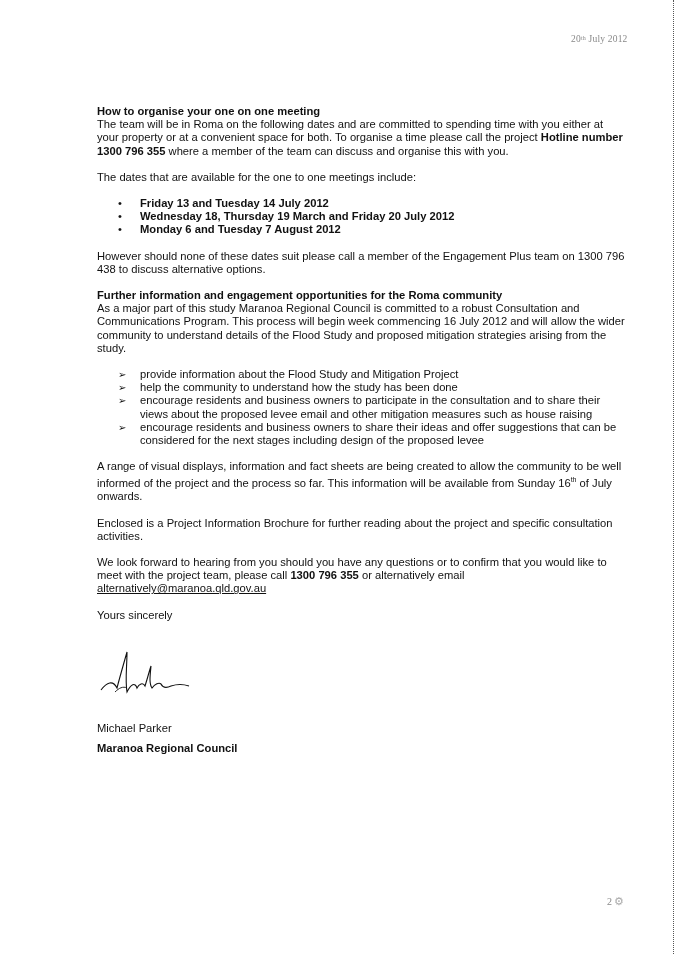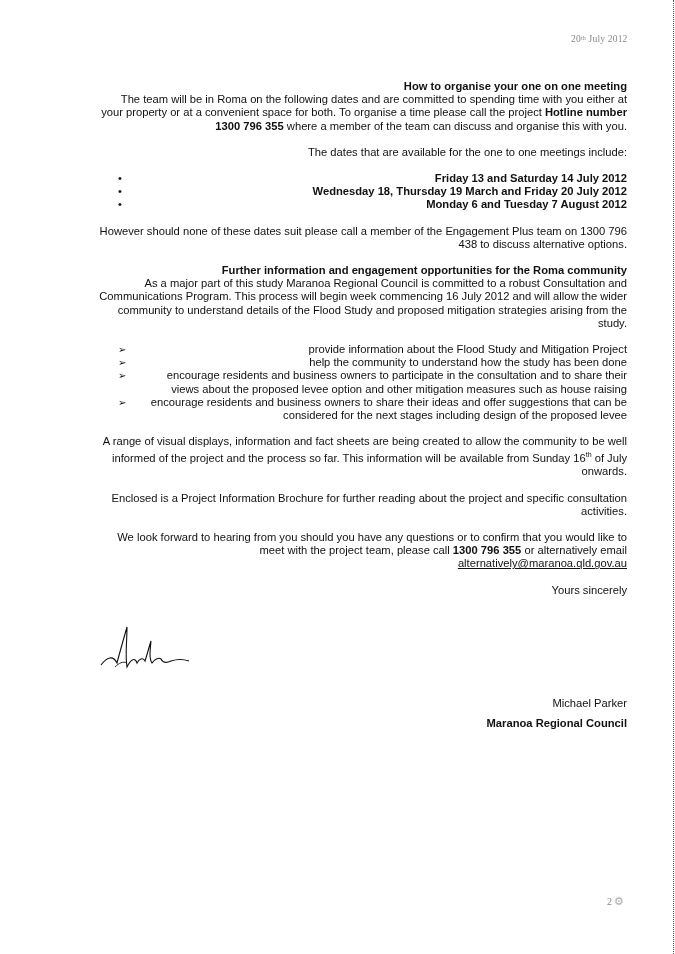--- a/index.html
+++ b/index.html
@@ -11,21 +11,21 @@
   .right-edge {
     position: absolute; top: 0; right: 1px; width: 0; height: 954px;
     border-right: 1px dotted #555;
   }
   .date-stamp {
     position: absolute; top: 33px; left: 571px;
     font-family: "Liberation Serif", serif; font-size: 9.5px; color: #888;
     letter-spacing: 0.2px;
   }
   .date-stamp sup { font-size: 6px; vertical-align: top; position: relative; top: -1px; }
-  .content { position: absolute; left: 97px; top: 80px; width: 530px; text-align: right; }
+  .content { position: absolute; left: 97px; top: 105px; width: 530px; }
   .heading { font-weight: bold; }
   p { margin: 0; }
   .para { margin-bottom: 13px; }
   b { font-weight: bold; }
   ul.bullets { list-style: none; margin: 0 0 13px 0; padding: 0; }
   ul.bullets li { position: relative; padding-left: 22px; font-weight: bold; margin-left: 21px; }
   ul.bullets li .bullet { position: absolute; left: 0; top: 0; font-weight: normal; }
   ul.arrows { list-style: none; margin: 0 0 13px 0; padding: 0; }
   ul.arrows li { position: relative; padding-left: 22px; margin-left: 21px; }
   ul.arrows li .arrow { position: absolute; left: 0; top: 0; font-size: 10px; }
@@ -48,35 +48,35 @@
 <div class="date-stamp"><span>20</span><sup>th</sup><span> July 2012</span></div>
 
 <div class="content">
 
   <p class="heading">How to organise your one on one meeting</p>
   <p class="para"><span>The team will be in Roma on the following dates and are committed to spending time with you either at your property or at a convenient space for both.  To organise a time please call the project </span><b>Hotline number 1300 796 355</b><span> where a member of the team can discuss and organise this with you.</span></p>
 
   <p class="para">The dates that are available for the one to one meetings include:</p>
 
   <ul class="bullets">
-    <li><span class="bullet">•</span><span>Friday 13 and Saturday 14 July 2012</span></li>
+    <li><span class="bullet">•</span><span>Friday 13 and Tuesday 14 July 2012</span></li>
     <li><span class="bullet">•</span><span>Wednesday 18, Thursday 19 March  and Friday 20 July 2012</span></li>
     <li><span class="bullet">•</span><span>Monday 6 and Tuesday 7 August 2012</span></li>
   </ul>
 
   <p class="para">However should none of these dates suit please call a member of the Engagement Plus team on 1300 796 438 to discuss alternative options.</p>
 
   <p class="heading">Further information and engagement opportunities for the Roma community</p>
   <p class="para">As a major part of this study Maranoa Regional Council is committed to a robust Consultation and Communications Program. This process will begin week commencing 16 July 2012 and will allow the wider community to understand details of the Flood Study and proposed mitigation strategies arising from the study.</p>
 
 
   <ul class="arrows">
     <li><span class="arrow">➢</span><span>provide information about the Flood Study and Mitigation Project</span></li>
     <li><span class="arrow">➢</span><span>help the community to understand how the study has been done</span></li>
-    <li><span class="arrow">➢</span><span>encourage residents and business owners to participate in the consultation and to share their views about the proposed levee option and other mitigation measures such as house raising</span></li>
+    <li><span class="arrow">➢</span><span>encourage residents and business owners to participate in the consultation and to share their views about the proposed levee email and other mitigation measures such as house raising</span></li>
     <li><span class="arrow">➢</span><span>encourage residents and business owners to share their ideas and offer suggestions that can be considered for the next stages including design of the proposed levee</span></li>
   </ul>
 
   <p class="para"><span>A range of visual displays, information and fact sheets are being created to allow the community to be well informed of the project and the process so far. This information will be available from Sunday 16</span><sup style="font-size:7px;">th</sup><span> of July onwards.</span></p>
 
   <p class="para">Enclosed is a Project Information Brochure for further reading about the project and specific consultation activities.</p>
 
   <p class="para"><span>We look forward to hearing from you should you have any questions or to confirm that you would like to meet with the project team, please call </span><b>1300 796 355</b><span> or alternatively email </span><a class="email">alternatively@maranoa.qld.gov.au</a></p>
 
   <p>Yours sincerely</p>

